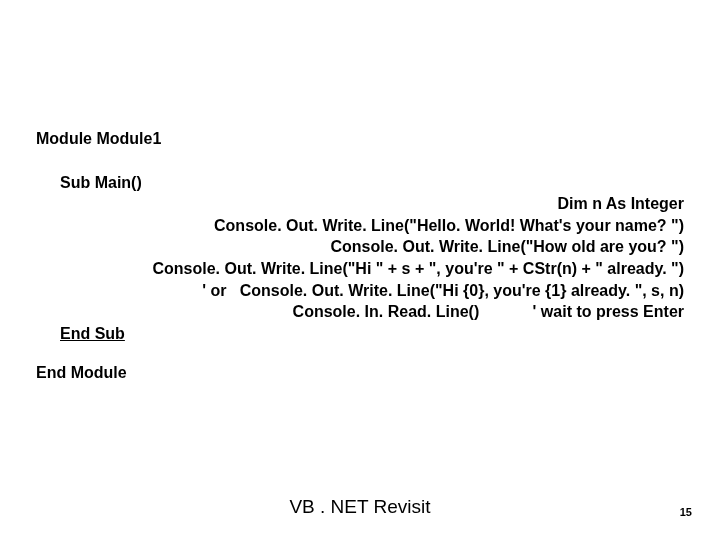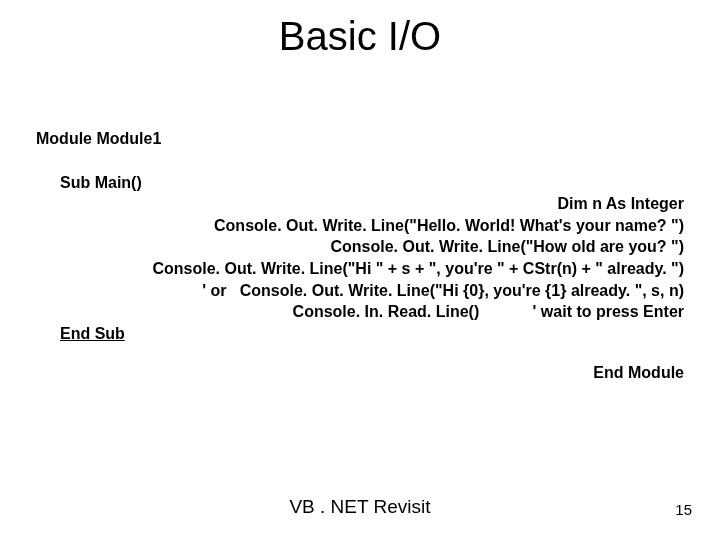--- a/index.html
+++ b/index.html
@@ -37,43 +37,42 @@
     right: 36px;
     font-size: 16px;
     font-weight: bold;
     line-height: 1.35;
     font-family: Arial, Helvetica, sans-serif;
   }
   .module-start { }
   .sub-start { margin-top: 22px; padding-left: 24px; }
   .code-line { padding-left: 56px; text-align: right; }
   .sub-end { padding-left: 24px; text-decoration: underline; }
-  .module-end { margin-top: 18px; text-align: right; }
+  .module-end { margin-top: 18px; }
   .footer-center {
     position: absolute;
     bottom: 22px;
     width: 100%;
     text-align: center;
     font-size: 19px;
     font-weight: 400;
   }
   .footer-right {
     position: absolute;
     bottom: 22px;
     right: 28px;
-    font-size: 15px;
-    font-weight: 400;
+    font-size: 11px;
+    font-weight: 700;
   }
 </style>
 </head>
 <body>
 
 <div class="slide">
 
-  <div class="title">Basic I/O</div>
 
   <div class="body">
     <div class="module-start">Module Module1</div>
 
     <div class="sub-start">Sub Main()</div>
 
     <div class="code-line">Dim n As Integer</div>
     <div class="code-line">Console. Out. Write. Line("Hello. World! What's your name? ")</div>
     <div class="code-line">Console. Out. Write. Line("How old are you? ")</div>
     <div class="code-line">Console. Out. Write. Line("Hi " + s + ", you're " + CStr(n) + " already. ")</div>

